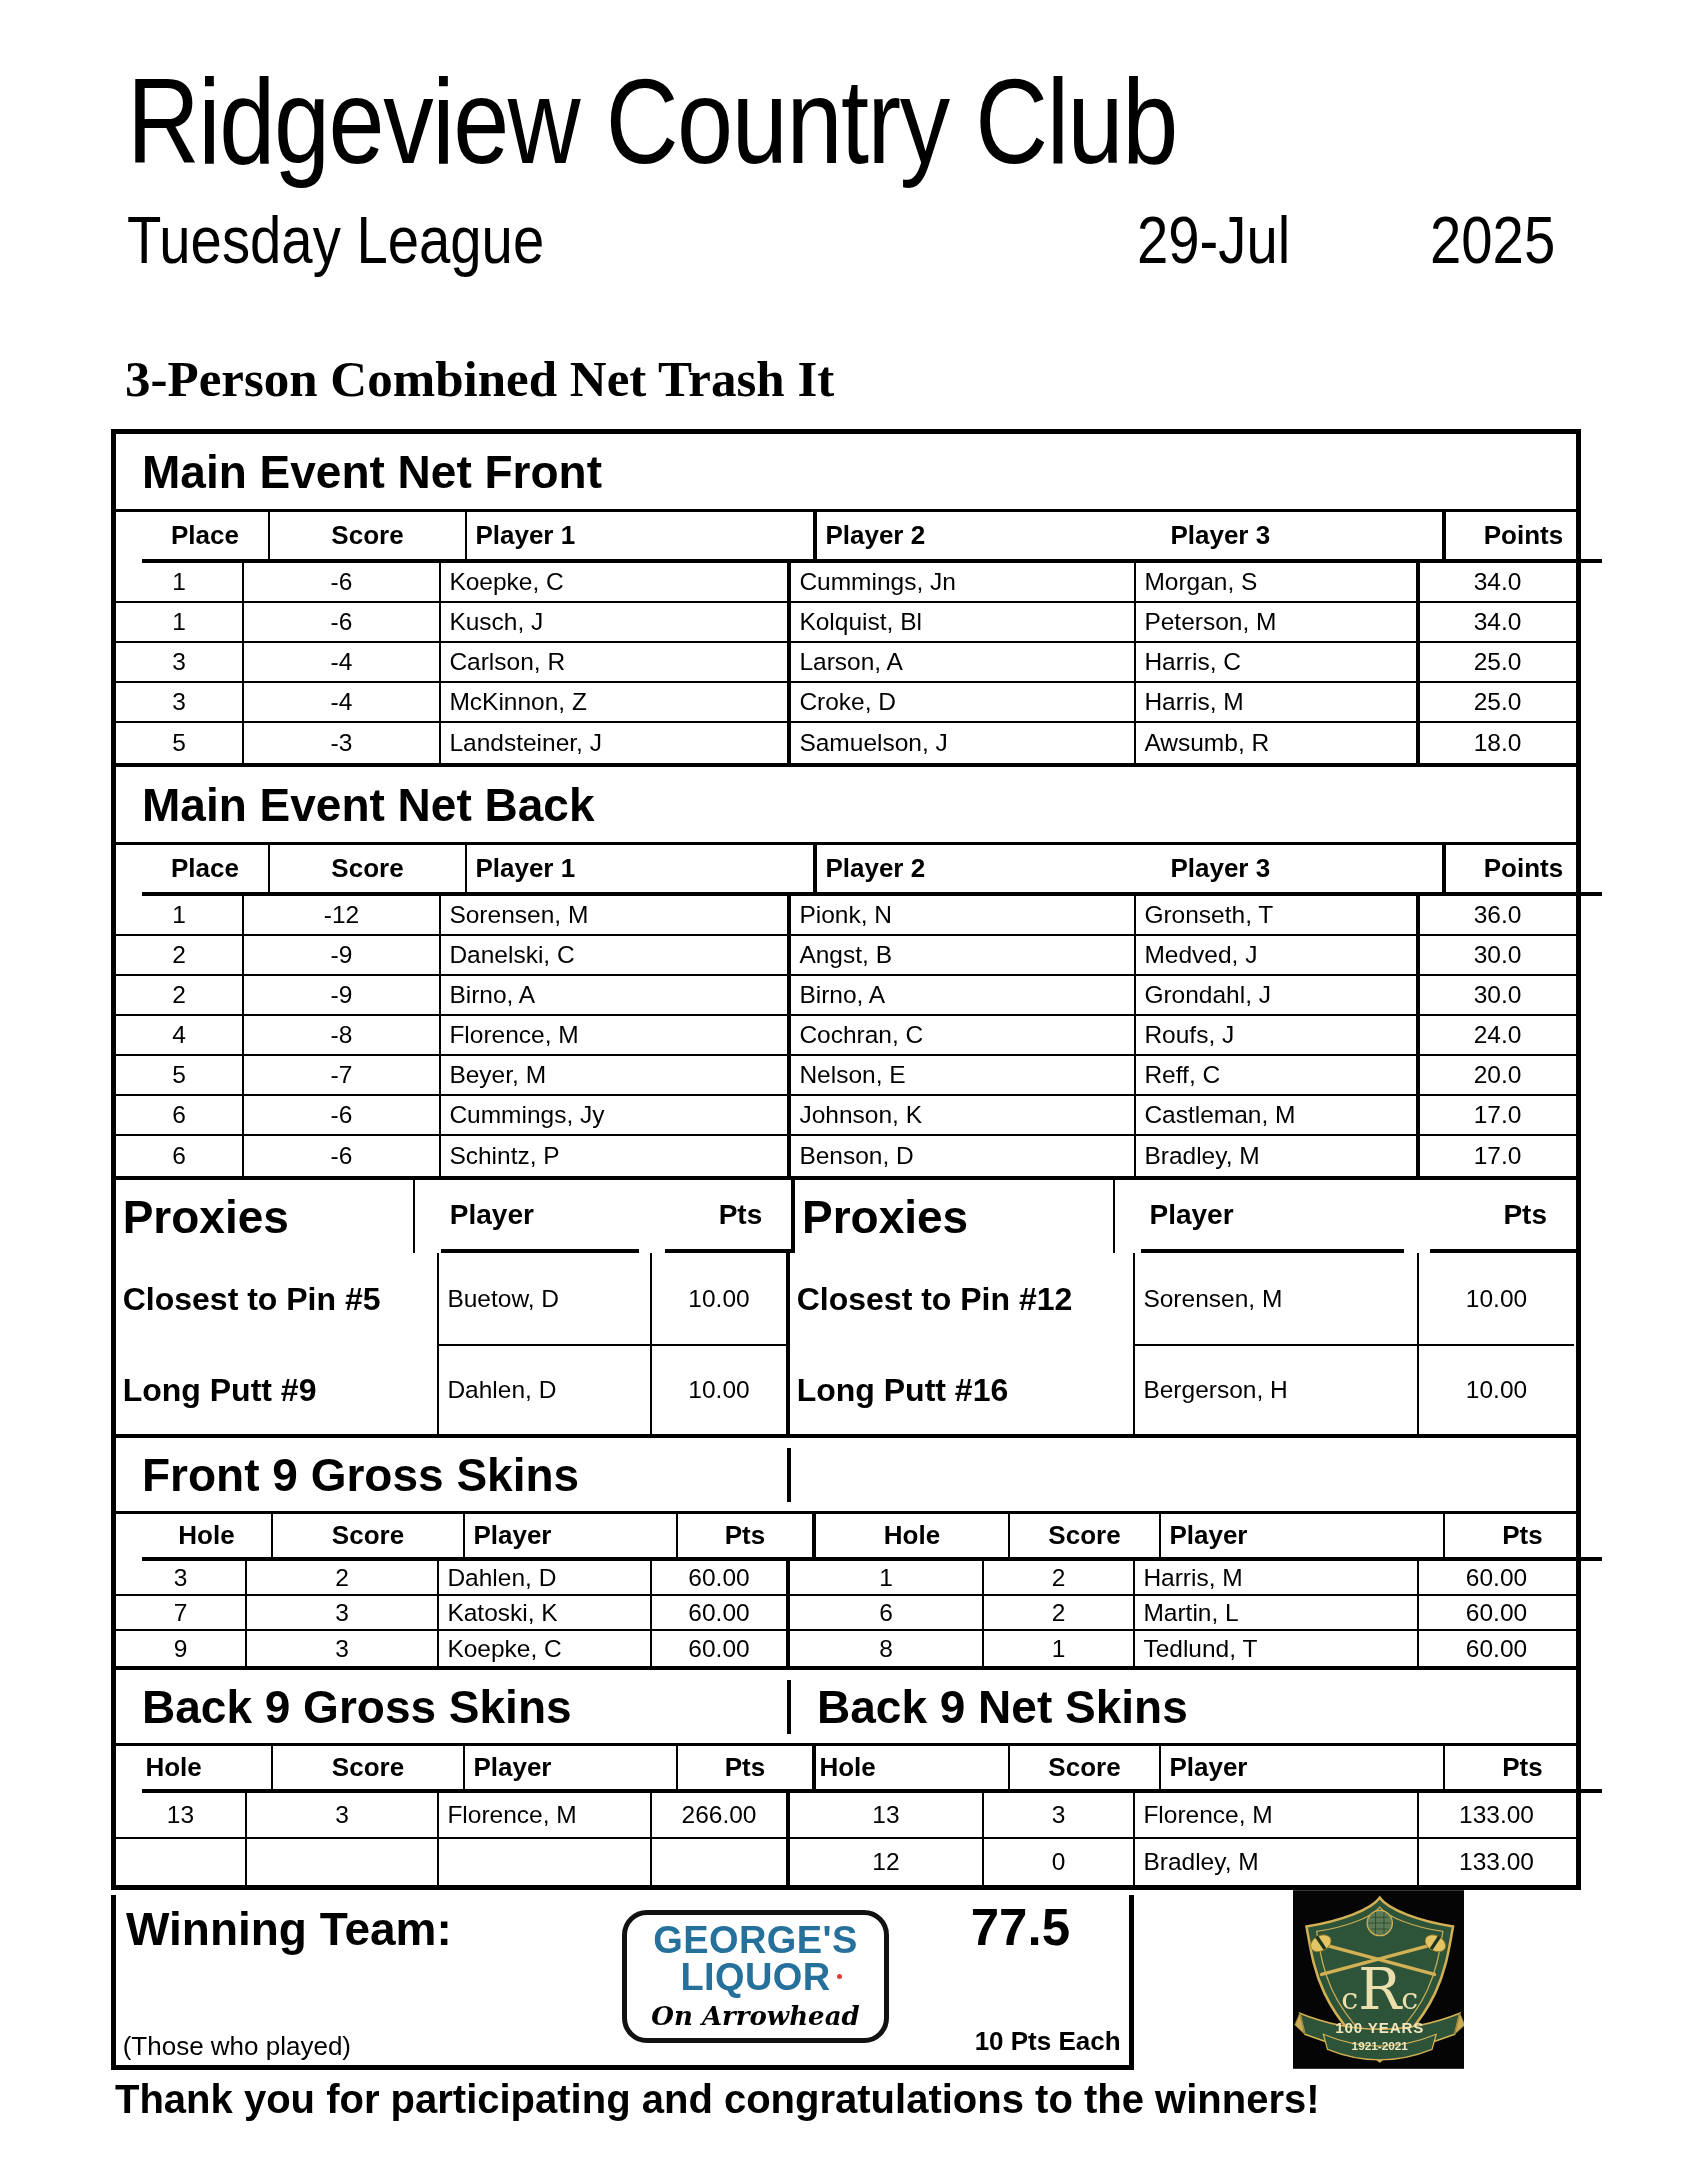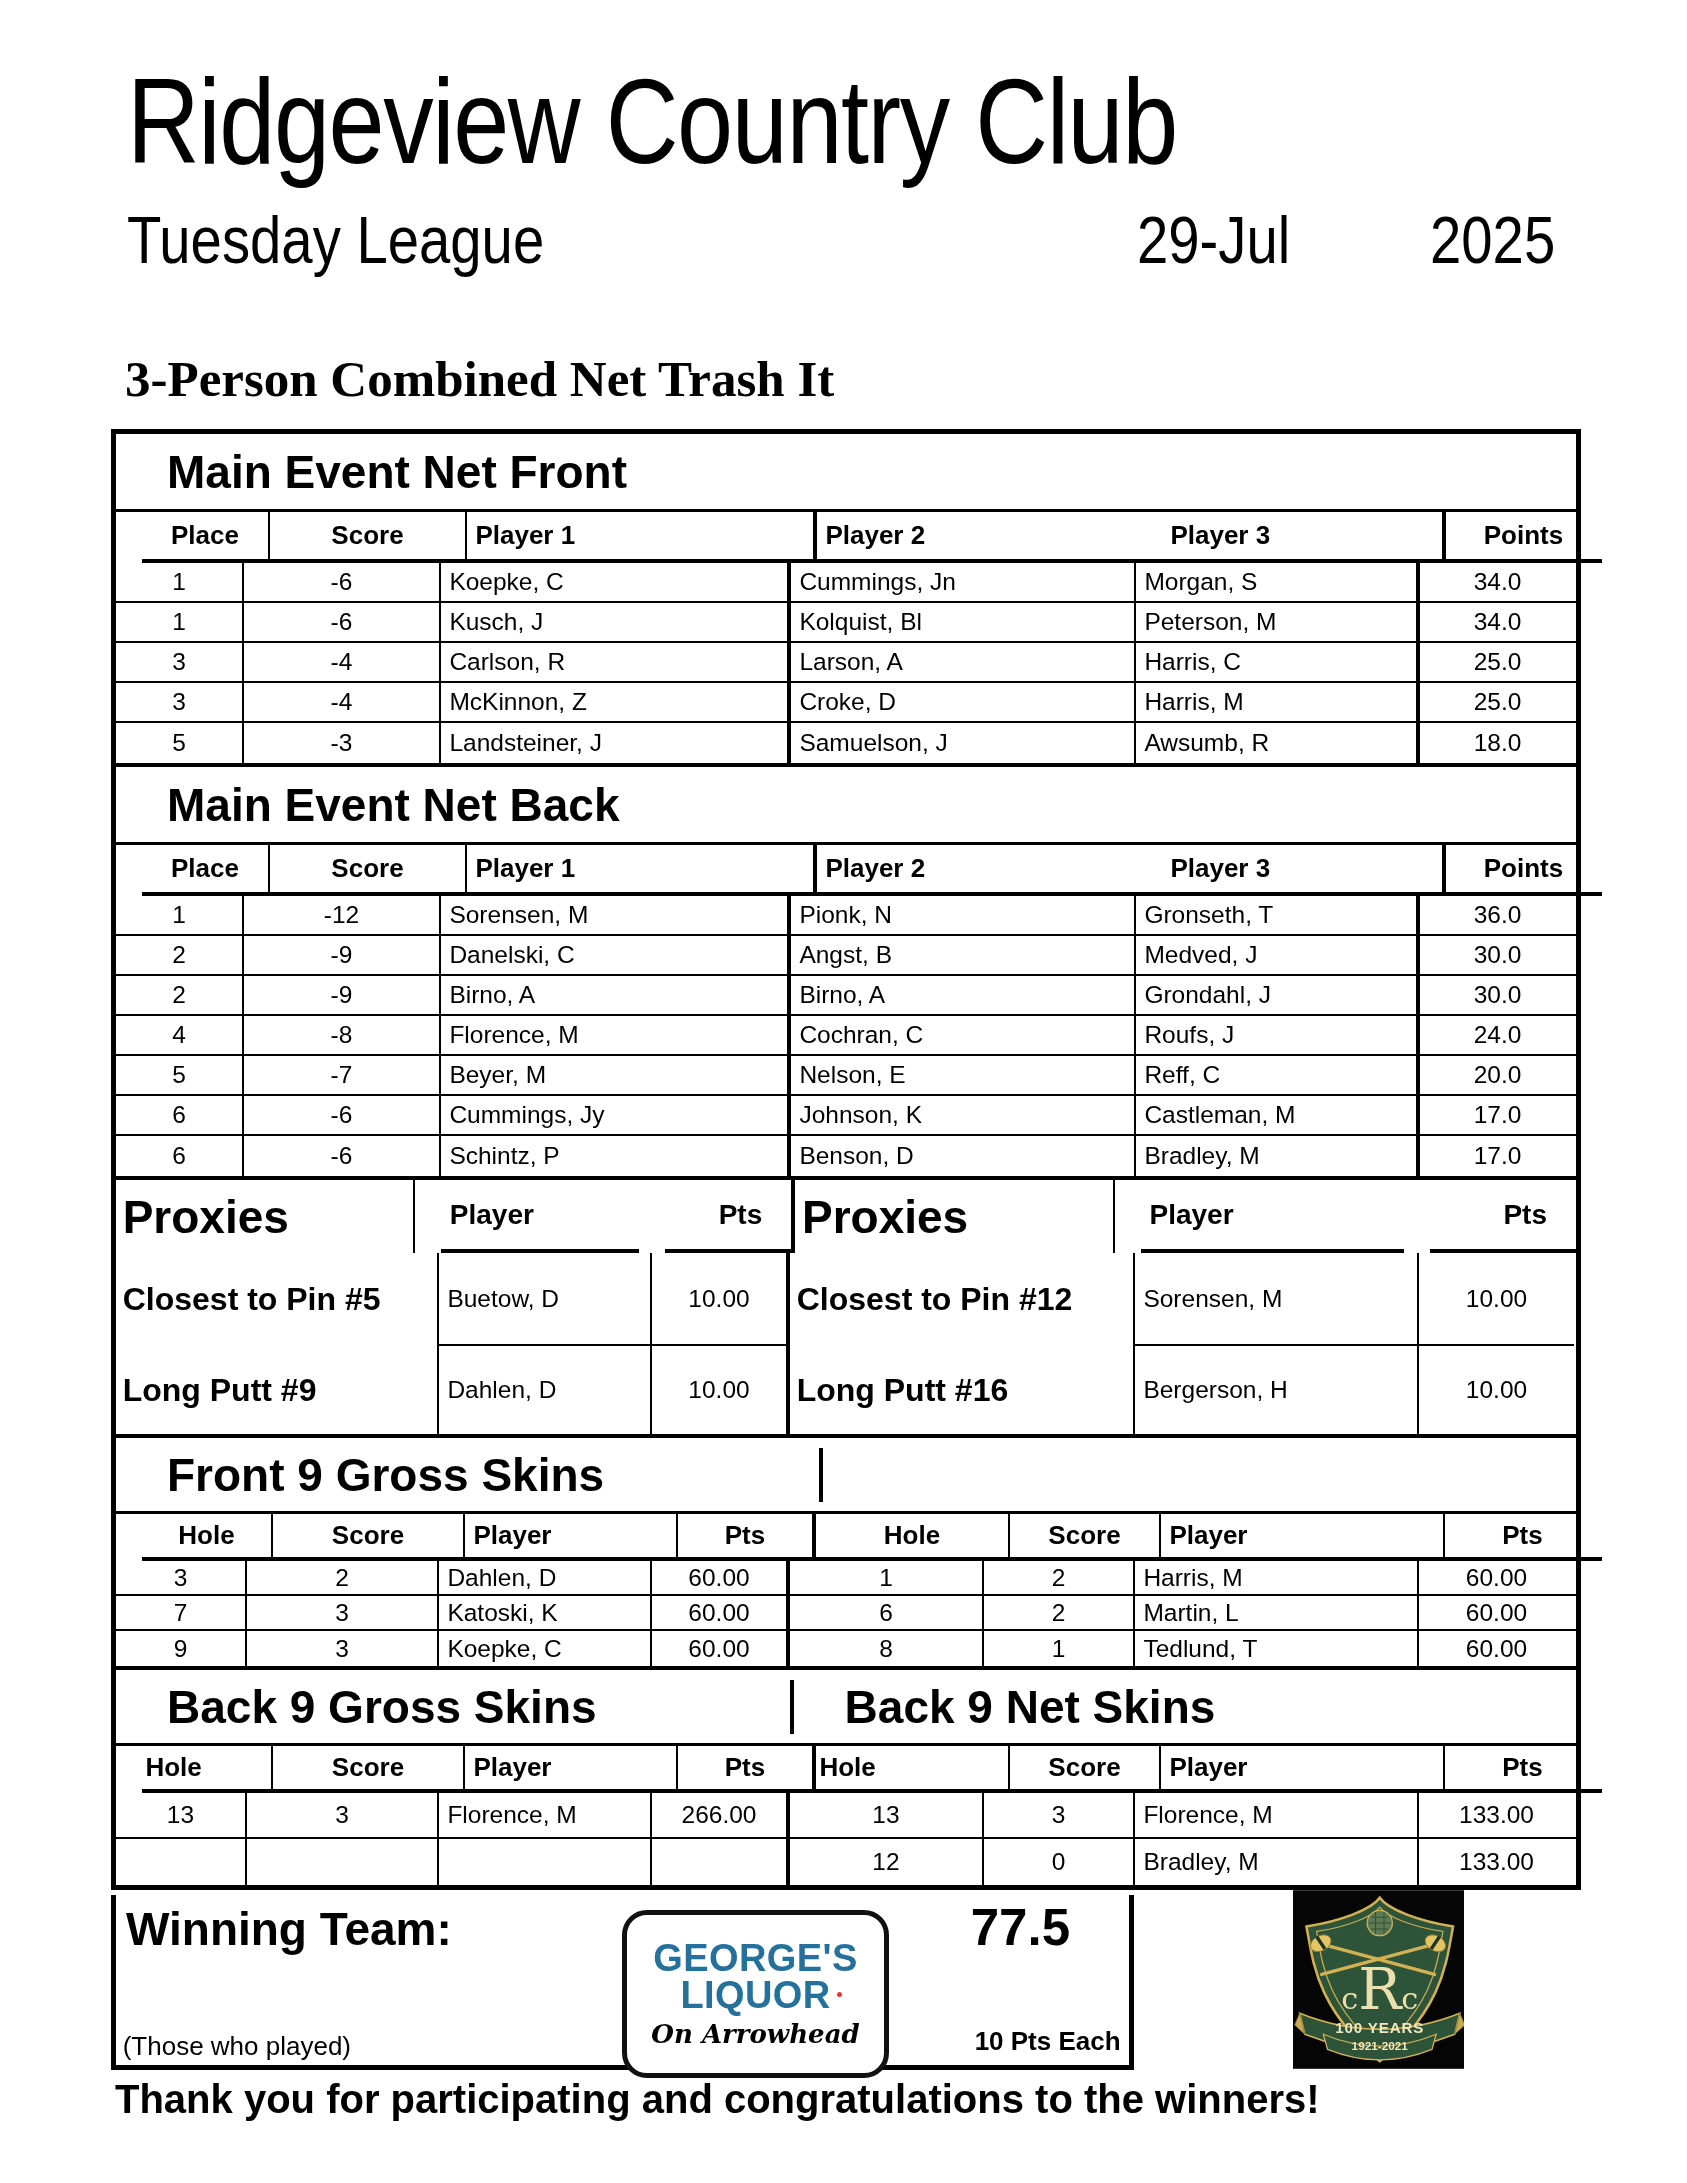--- a/index.html
+++ b/index.html
@@ -31,21 +31,21 @@
   .sec:last-child { border-bottom:none; }
   .row { display:flex; width:100%; }
   .cell { display:flex; align-items:center; justify-content:center; font-size:24.5px; overflow:hidden; white-space:nowrap; }
   .left { justify-content:flex-start; padding-left:8.4px; }
   .hdr { font-size:26px; font-weight:bold; }
   
   .br3 { border-right:2.5px solid #000; } .br5 { border-right:4.2px solid #000; }
   .bb3 { border-bottom:2.5px solid #000; } .bb4 { border-bottom:3.4px solid #000; } .bb5 { border-bottom:4.2px solid #000;margin-left:26px; }
   
   .banner { height:78px; align-items:center; display:flex; }
-  .banner-text { font-size:46px; font-weight:bold; padding-left:19px; white-space:nowrap;margin-left:32px; }
+  .banner-text { font-size:46px; font-weight:bold; padding-left:26px; white-space:nowrap; }
   .banner.skins { height:76px; }
   
   .wPlace{width:128px}.wScore{width:197px}.wP1{width:350px}.wP2{width:345px}.wP3{width:284px}.wPtsCol{width:155px}
   .hrow { height:51px; } .drow { height:40px; }
   
   .sh1{width:131px}.sh2{width:192px}.sh3{width:213px}.sh4{width:138px}
   .sh5{width:194px}.sh6{width:151px}.sh7{width:284px}.sh8{width:155px}
   .half{width:675px}.half2{width:785px}
   .skhrow{height:47px} .skdrow{height:35px} .bkdrow{height:46px}
   
@@ -57,21 +57,21 @@
   .pts-right { justify-content:flex-end; padding-right:29px; }
   
   .bottom-row { position:absolute; left:0; top:1895px; width:1687px; height:177px; }
   .win-box { position:absolute; left:111px; top:0; width:1023px; height:175px;
     border:5px solid #000; border-top:none; background:#fff; }
   .win-label { position:absolute; left:10px; top:6.7px; font-size:46px; font-weight:bold; white-space:nowrap; }
   .win-total { position:absolute; right:59px; top:3.4px; font-size:51px; font-weight:bold; }
   .win-note { position:absolute; left:6.7px; bottom:3.4px; font-size:26px; }
   .win-each { position:absolute; right:8.4px; bottom:8.4px; font-size:26px; font-weight:bold; }
   .sponsor-box {
-    position:absolute; left:506px; top:15px; width:267px; height:168px;
+    position:absolute; left:506px; top:15px; width:267px; height:133px;
     border:5px solid #111; border-radius:25px; background:#fff;
     display:flex; flex-direction:column; align-items:center; justify-content:center;
   }
   .sponsor-name { font-size:38px; font-weight:bold; color:#26719b; line-height:37px; letter-spacing:0.4px; }
   .sponsor-dotwrap { position:relative; }
   .red-dot { position:absolute; right:-11.8px; top:15px; width:5px; height:5px; background:#e03c31; border-radius:50%; }
   .sponsor-tagline { font-family:"DejaVu Serif", serif; font-style:italic; font-weight:bold; font-size:26px; margin-top:5px; }
   .crest-wrap { position:absolute; left:1293px; top:-5px; width:171px; height:179px; }
   
   .footer-msg { position:absolute; left:115px; top:2077px; font-size:40px; font-weight:bold; white-space:nowrap; }

